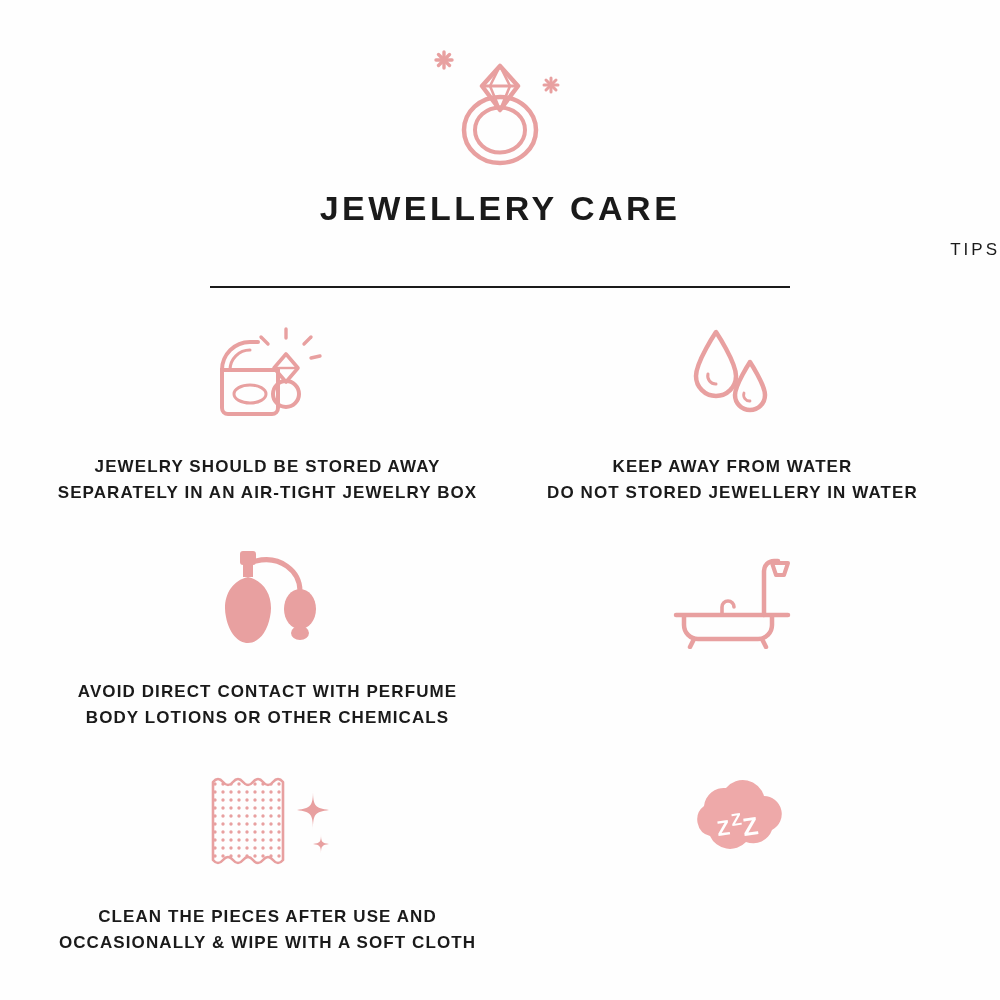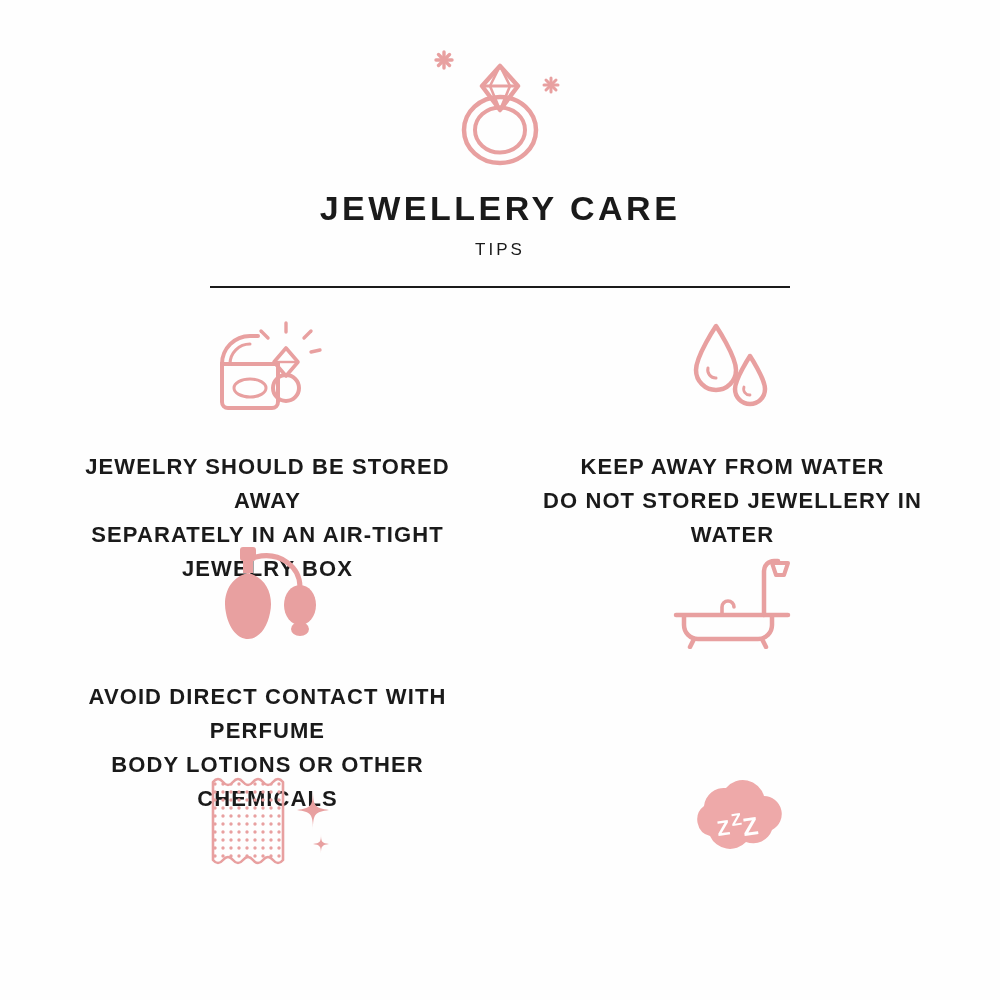--- a/index.html
+++ b/index.html
@@ -35,20 +35,21 @@
     font-weight: 700;
     color: #1a1a1a;
     font-family: "Liberation Sans", sans-serif;
   }
   .subtitle {
     margin: 12px 0 0 0;
     font-size: 17px;
     letter-spacing: 3px;
     color: #1a1a1a;
     font-weight: 400;
+    text-align: right;
   }
   .divider {
     width: 580px;
     height: 2px;
     background: #1a1a1a;
     margin: 26px auto 0 auto;
   }
 
   
   .grid {
@@ -67,23 +68,23 @@
     justify-content: flex-start;
     padding: 0 14px;
   }
   .tip-icon {
     height: 112px;
     display: flex;
     align-items: center;
     justify-content: center;
   }
   .tip-text {
-    margin-top: 32px;
+    margin-top: 24px;
     text-align: center;
-    font-size: 22px;
+    font-size: 17px;
     line-height: 1.55;
     letter-spacing: 1.1px;
     color: #1a1a1a;
     font-weight: 700;
     font-family: "Liberation Sans", sans-serif;
     white-space: pre-line;
   }
 </style>
 </head>
 <body>
@@ -209,20 +210,22 @@
               <circle cx="4" cy="4" r="1.7" fill="#e8a0a0"></circle>
             </pattern>
           </defs>
           <path d="M10 10 q5 -6 10 0 q5 6 10 0 q5 -6 10 0 q5 6 10 0 q5 -6 10 0 q5 6 10 0 q5 -6 10 0
                    l0 78 q-5 6 -10 0 q-5 -6 -10 0 q-5 6 -10 0 q-5 -6 -10 0 q-5 6 -10 0 q-5 -6 -10 0 q-5 6 -10 0 Z" fill="url(#clothdots)" stroke="#e8a0a0" stroke-width="2.6" stroke-linejoin="round"></path>
 
           <path d="M110 18 C110 34 112 36 126 38 C112 40 110 42 110 58 C110 42 108 40 94 38 C108 36 110 34 110 18 Z" fill="#e8a0a0"></path>
           <path d="M118 62 C118 70 119 71 126 72 C119 73 118 74 118 82 C118 74 117 73 110 72 C117 71 118 70 118 62 Z" fill="#e8a0a0"></path>
         </svg>
       </div>
+      <div class="tip-text">CLEAN THE PIECES AFTER USE AND
+OCCASIONALLY &amp; WIPE WITH A SOFT CLOTH</div>
     </div>
 
     <div class="tip">
       <div class="tip-icon">
         <svg width="125" height="100" viewBox="0 0 125 100" fill="none" xmlns="http://www.w3.org/2000/svg">
           <path d="M34 32 a20 20 0 0 1 22 -18 a22 22 0 0 1 38 8 a18 18 0 0 1 8 34 a20 20 0 0 1 -26 12 a22 22 0 0 1 -36 -6 a17 17 0 0 1 -6 -30 Z" fill="#eea9a9"></path>
           <g fill="#ffffff" font-family="Liberation Sans, sans-serif" font-weight="700">
             <text x="48" y="62" font-size="21" transform="rotate(-8 48 62)">Z</text>
             <text x="62" y="52" font-size="17" transform="rotate(-8 62 52)">Z</text>
             <text x="74" y="62" font-size="25" transform="rotate(-8 74 62)">Z</text>

